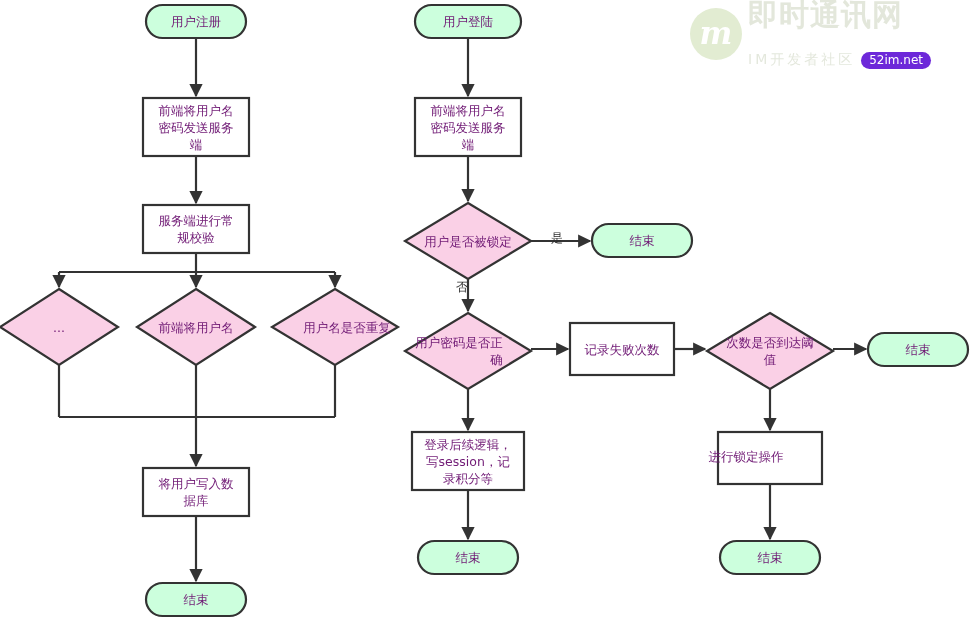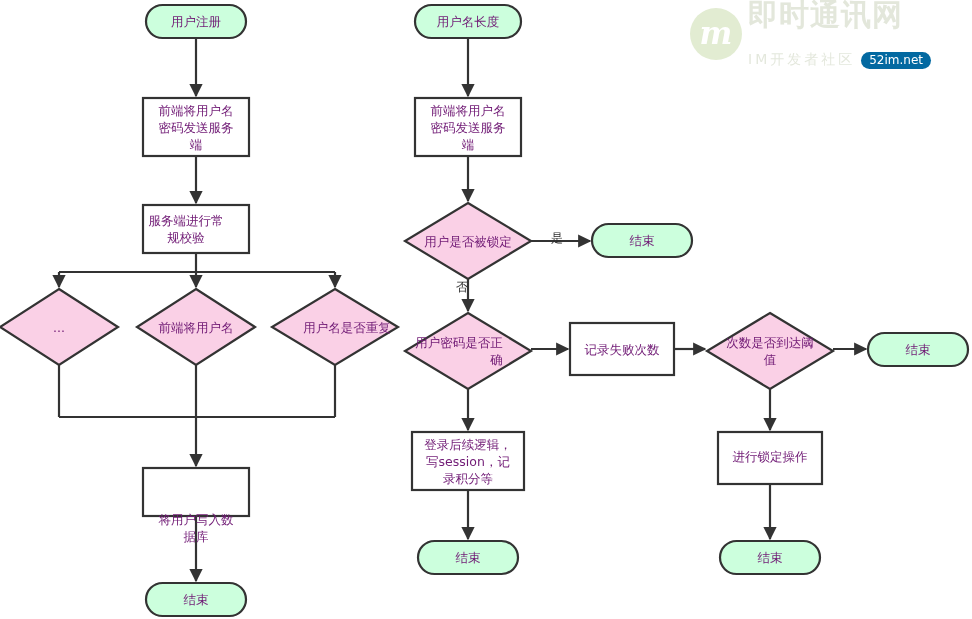--- a/index.html
+++ b/index.html
@@ -92,21 +92,21 @@
     margin-top: 20px;
   }
   #wm-sub-text {
     font-size: 14px;
     color: #e4e8dd;
     letter-spacing: 3px;
     white-space: nowrap;
   }
   #wm-badge {
     margin-left: 6px;
-    background: #0369a1;
+    background: #6d28d9;
     color: #ffffff;
     font-size: 12px;
     border-radius: 9px;
     padding: 1px 8px 2px 8px;
     white-space: nowrap;
   }
 </style>
 </head>
 <body>
 
@@ -171,45 +171,45 @@
       <rect x="718" y="432" width="104" height="52" fill="#ffffff" stroke="#333333"></rect>
       <rect x="720" y="541" width="100" height="33" rx="16.5" ry="16.5" fill="#ccffdd" stroke="#333333"></rect>
     </g>
 </svg>
 
 <div id="labels">
     <div class="node-label" style="left: 146px; top: 5px; width: 100px; height: 33px;">用户注册</div>
     <div class="node-label" style="left: 143px; top: 98px; width: 106px; height: 58px;">前端将用户名
 密码发送服务
 端</div>
-    <div class="node-label" style="left: 133px; top: 205px; width: 106px; height: 48px;">服务端进行常
+    <div class="node-label" style="left: 143px; top: 205px; width: 106px; height: 48px;">服务端进行常
 规校验</div>
     <div class="node-label" style="left: 0px; top: 289px; width: 118px; height: 76px;">...</div>
     <div class="node-label" style="left: 137px; top: 289px; width: 118px; height: 76px;">前端将用户名</div>
     <div class="node-label" style="left: 284px; top: 289px; width: 126px; height: 76px;">用户名是否重复</div>
-    <div class="node-label" style="left: 143px; top: 468px; width: 106px; height: 48px; margin-top: 36px;">将用户写入数
+    <div class="node-label" style="left: 143px; top: 468px; width: 106px; height: 48px;">将用户写入数
 据库</div>
     <div class="node-label" style="left: 146px; top: 583px; width: 100px; height: 33px;">结束</div>
-    <div class="node-label" style="left: 415px; top: 5px; width: 106px; height: 33px;">用户名长度</div>
+    <div class="node-label" style="left: 415px; top: 5px; width: 106px; height: 33px;">用户登陆</div>
     <div class="node-label" style="left: 415px; top: 98px; width: 106px; height: 58px;">前端将用户名
 密码发送服务
 端</div>
     <div class="node-label" style="left: 405px; top: 203px; width: 126px; height: 76px;">用户是否被锁定</div>
     <div class="node-label" style="left: 592px; top: 224px; width: 100px; height: 33px;">结束</div>
     <div class="node-label" style="left: 396px; top: 313px; width: 126px; height: 76px; text-align: right;">用户密码是否正
 确</div>
     <div class="node-label" style="left: 412px; top: 432px; width: 112px; height: 58px;">登录后续逻辑，
 写session，记
 录积分等</div>
     <div class="node-label" style="left: 418px; top: 541px; width: 100px; height: 33px;">结束</div>
     <div class="node-label" style="left: 570px; top: 323px; width: 104px; height: 52px;">记录失败次数</div>
     <div class="node-label" style="left: 707px; top: 313px; width: 126px; height: 76px;">次数是否到达阈
 值</div>
     <div class="node-label" style="left: 868px; top: 333px; width: 100px; height: 33px;">结束</div>
-    <div class="node-label" style="left: 718px; top: 432px; width: 104px; height: 49px;">进行锁定操作</div>
+    <div class="node-label" style="left: 694px; top: 432px; width: 104px; height: 49px;">进行锁定操作</div>
     <div class="node-label" style="left: 720px; top: 541px; width: 100px; height: 33px;">结束</div>
   </div>
 <div id="edge-labels">
     <div class="edge-label" style="left: 551px; top: 232px;">是</div>
     <div class="edge-label" style="left: 456px; top: 281px;">否</div>
   </div>
 
 <div id="watermark">
   <div id="wm-circle">
     <span>m</span>

